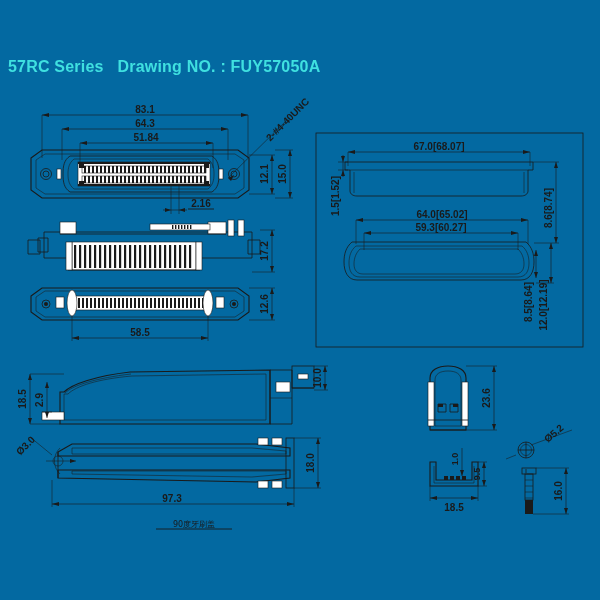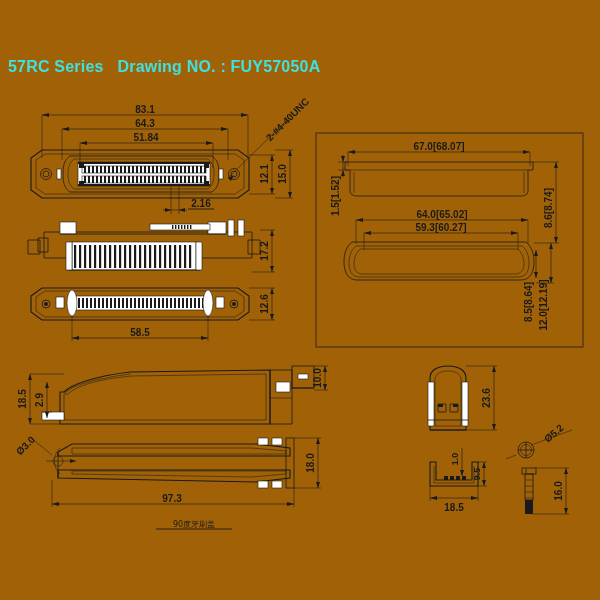--- a/index.html
+++ b/index.html
@@ -4,21 +4,21 @@
 <style>
   html, body {
     margin: 0;
     padding: 0;
     background: #ffffff;
   }
   #page {
     position: relative;
     width: 600px;
     height: 600px;
-    background: #a16207;
+    background: #0369a1;
     overflow: hidden;
     font-family: "Liberation Sans", sans-serif;
   }
   #title {
     position: absolute;
     left: 8px;
     top: 58px;
     font-size: 16px;
     font-weight: bold;
     color: #3fe0e0;

